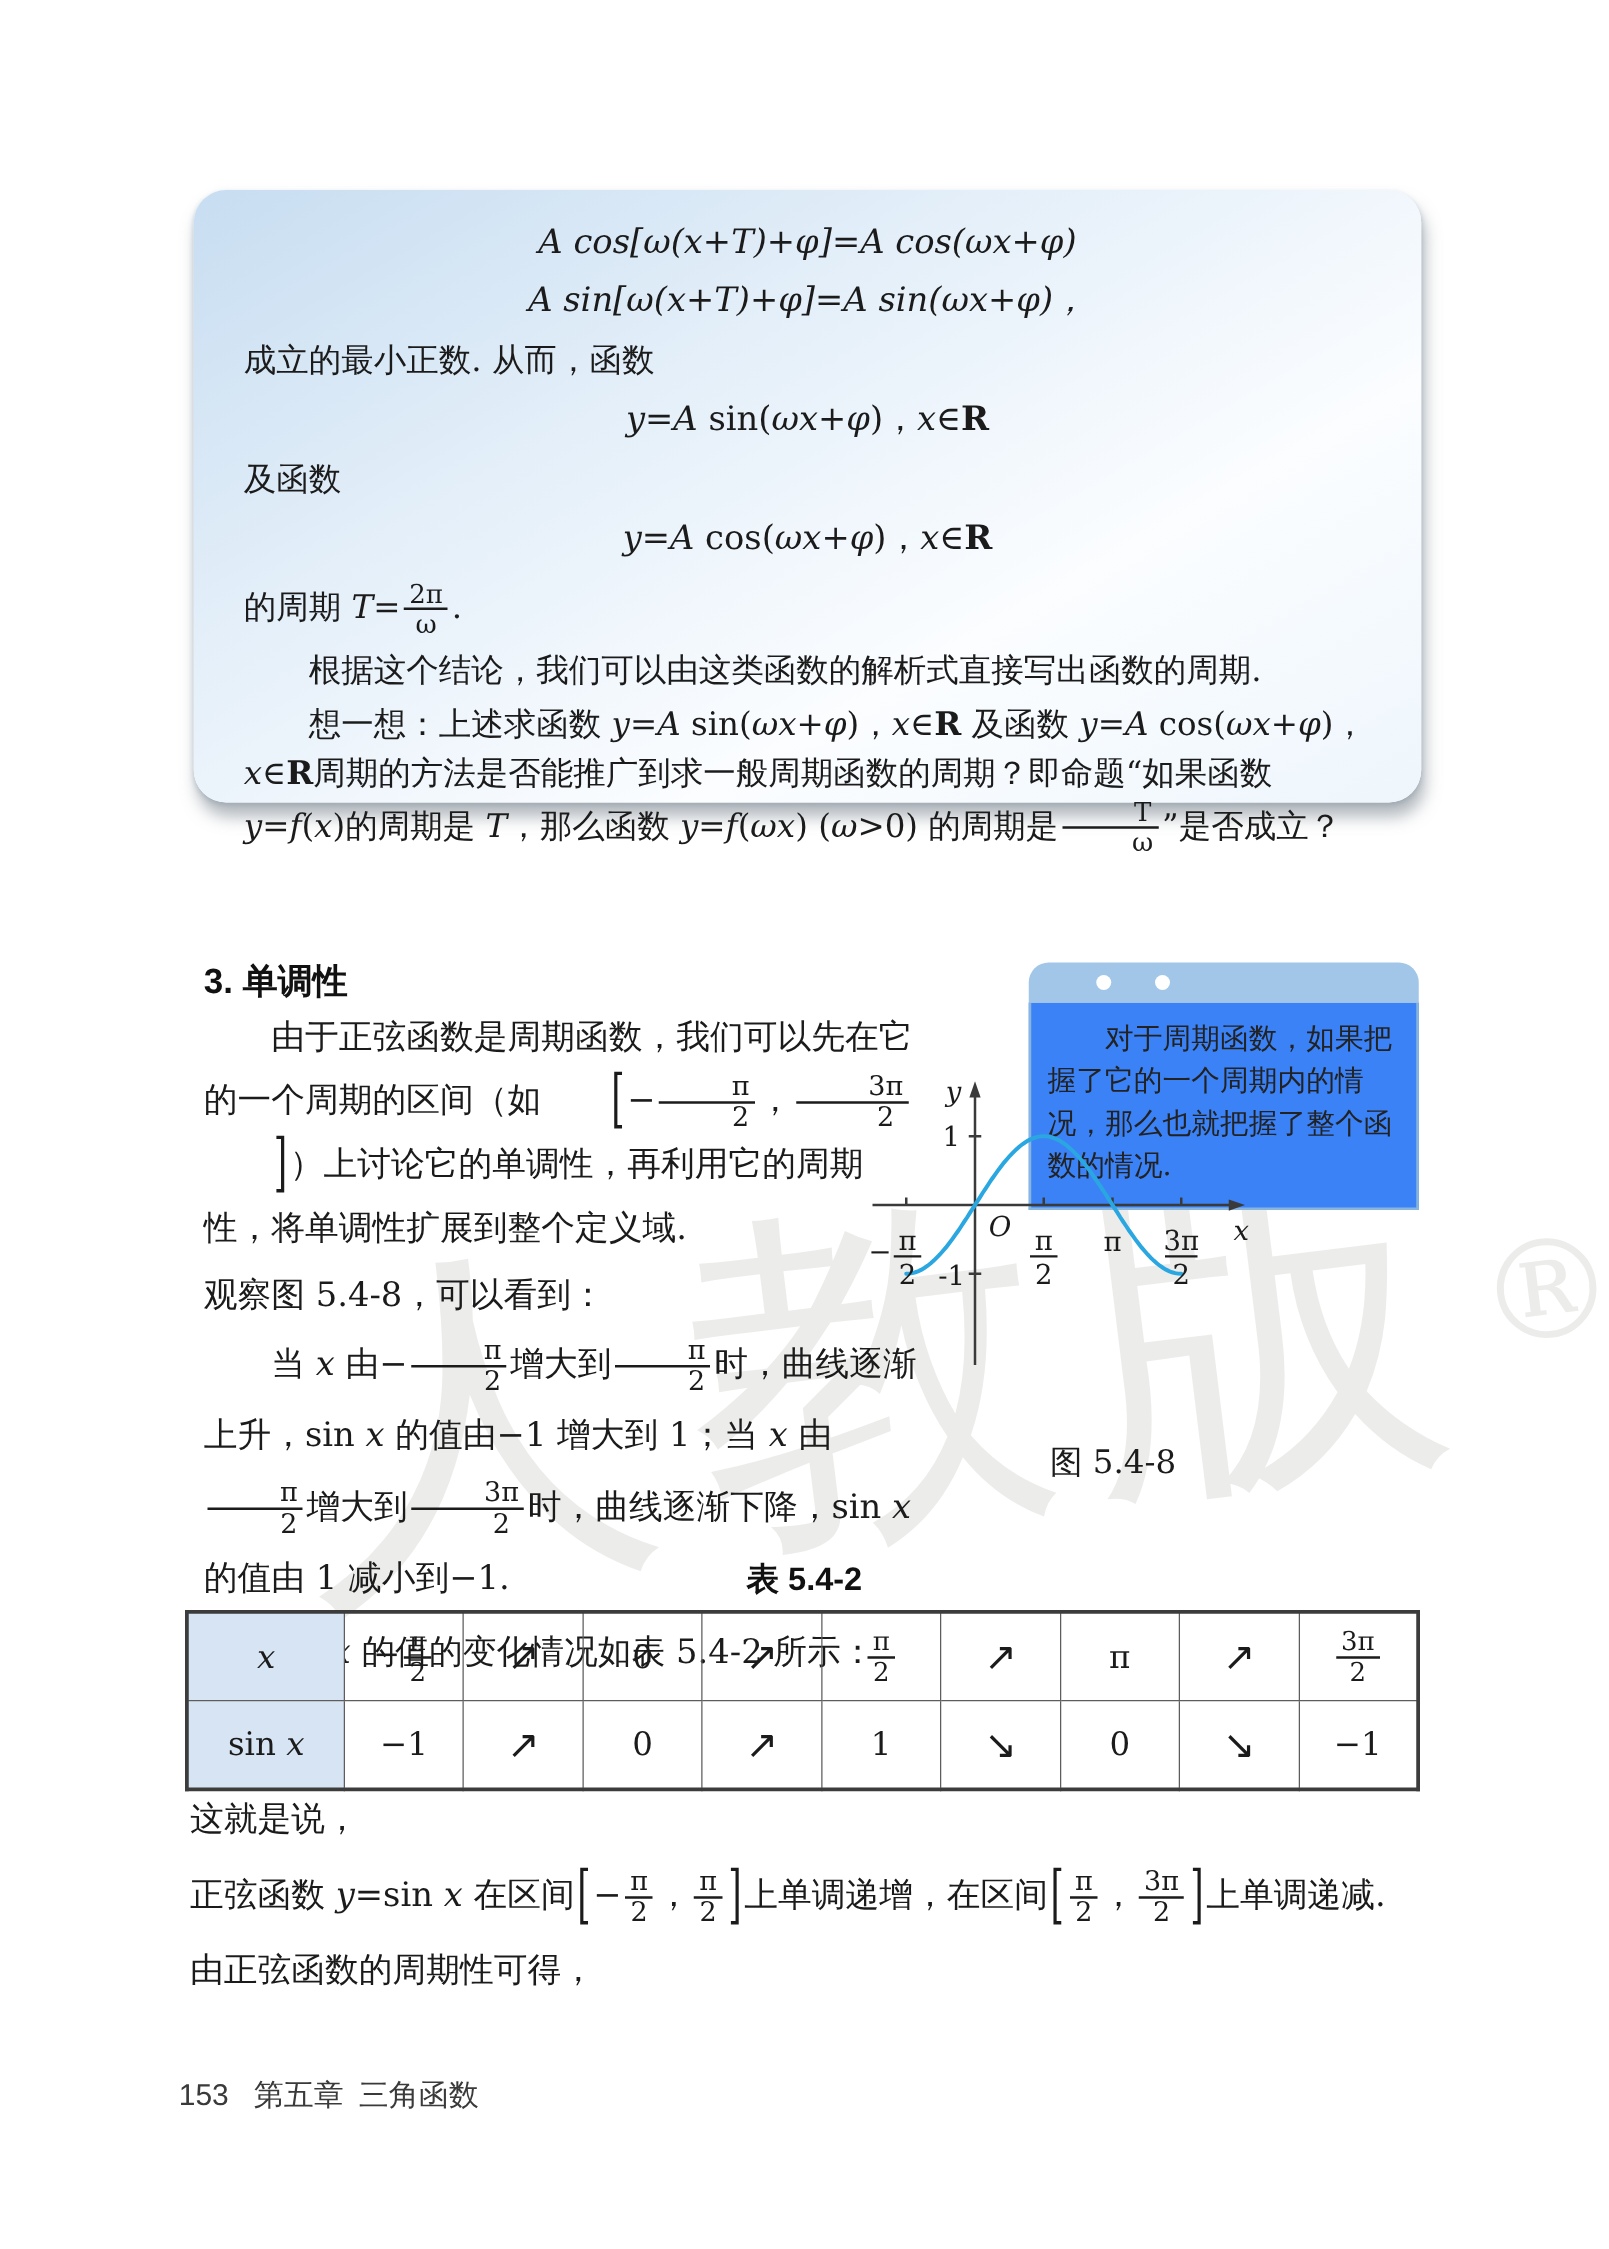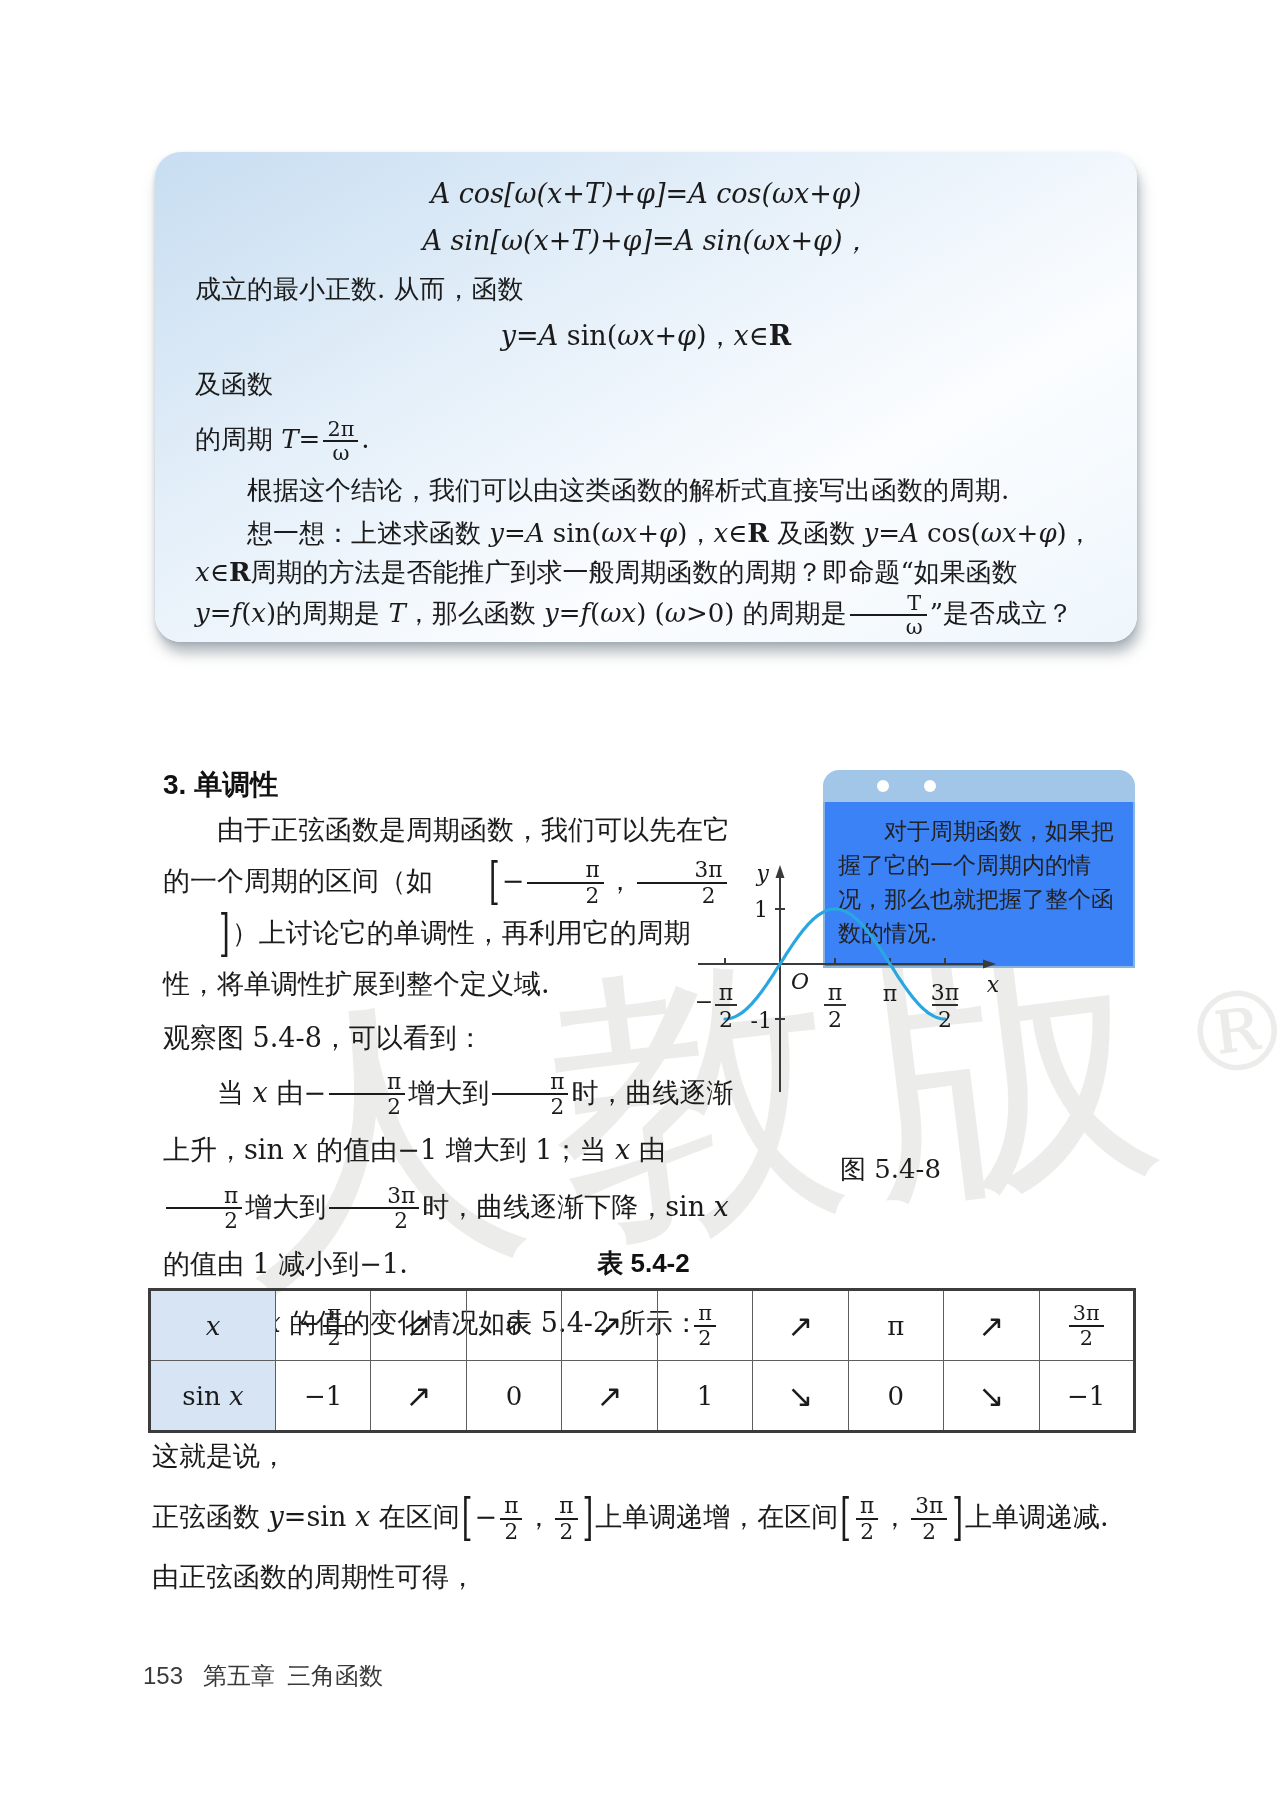--- a/index.html
+++ b/index.html
@@ -87,20 +87,21 @@
 <div id="page">
 
   <div class="watermark"><span>人教版</span><span class="reg">®</span></div>
 
   <div class="top-box">
     <div class="fcenter math">A cos[ω(x+T)+φ]=A cos(ωx+φ)</div>
     <div class="fcenter math">A sin[ω(x+T)+φ]=A sin(ωx+φ)，</div>
     <div class="box-left">成立的最小正数. 从而，函数</div>
     <div class="fcenter"><span class="run-m">y</span><span class="run-t">=</span><span class="run-m">A</span><span class="run-t"> sin(</span><span class="run-m">ωx</span><span class="run-t">+</span><span class="run-m">φ</span><span class="run-t">)，</span><span class="run-m">x</span><span class="run-t">∈</span><span class="run-b">R</span></div>
     <div class="box-left">及函数</div>
+    <div class="fcenter"><span class="run-m">y</span><span class="run-t">=</span><span class="run-m">A</span><span class="run-t"> cos(</span><span class="run-m">ωx</span><span class="run-t">+</span><span class="run-m">φ</span><span class="run-t">)，</span><span class="run-m">x</span><span class="run-t">∈</span><span class="run-b">R</span></div>
     <div class="period-line"><span class="run-t">的周期 </span><span class="run-m">T</span><span class="run-t">=</span><span class="run-f">
           <span class="fnum">2π</span>
           <span class="fden">ω</span>
         </span><span class="run-t">.</span></div>
     <div class="box-para">根据这个结论，我们可以由这类函数的解析式直接写出函数的周期.</div>
     <div class="box-para"><span class="run-t">想一想：上述求函数 </span><span class="run-m">y</span><span class="run-t">=</span><span class="run-m">A</span><span class="run-t"> sin(</span><span class="run-m">ωx</span><span class="run-t">+</span><span class="run-m">φ</span><span class="run-t">)，</span><span class="run-m">x</span><span class="run-t">∈</span><span class="run-b">R</span><span class="run-t"> 及函数 </span><span class="run-m">y</span><span class="run-t">=</span><span class="run-m">A</span><span class="run-t"> cos(</span><span class="run-m">ωx</span><span class="run-t">+</span><span class="run-m">φ</span><span class="run-t">)，</span><span class="run-m">x</span><span class="run-t">∈</span><span class="run-b">R</span><span class="run-t">周期的方法是否能推广到求一般周期函数的周期？即命题“如果函数 </span><span class="run-m">y</span><span class="run-t">=</span><span class="run-m">f</span><span class="run-t">(</span><span class="run-m">x</span><span class="run-t">)</span><span class="run-t">的周期是 </span><span class="run-m">T</span><span class="run-t">，那么函数 </span><span class="run-m">y</span><span class="run-t">=</span><span class="run-m">f</span><span class="run-t">(</span><span class="run-m">ωx</span><span class="run-t">)</span><span class="run-t"> (</span><span class="run-m">ω</span><span class="run-t">&gt;0) 的周期是</span><span class="run-f">
           <span class="fnum">T</span>
           <span class="fden">ω</span>
         </span><span class="run-t">”是否成立？</span></div>
   </div>

